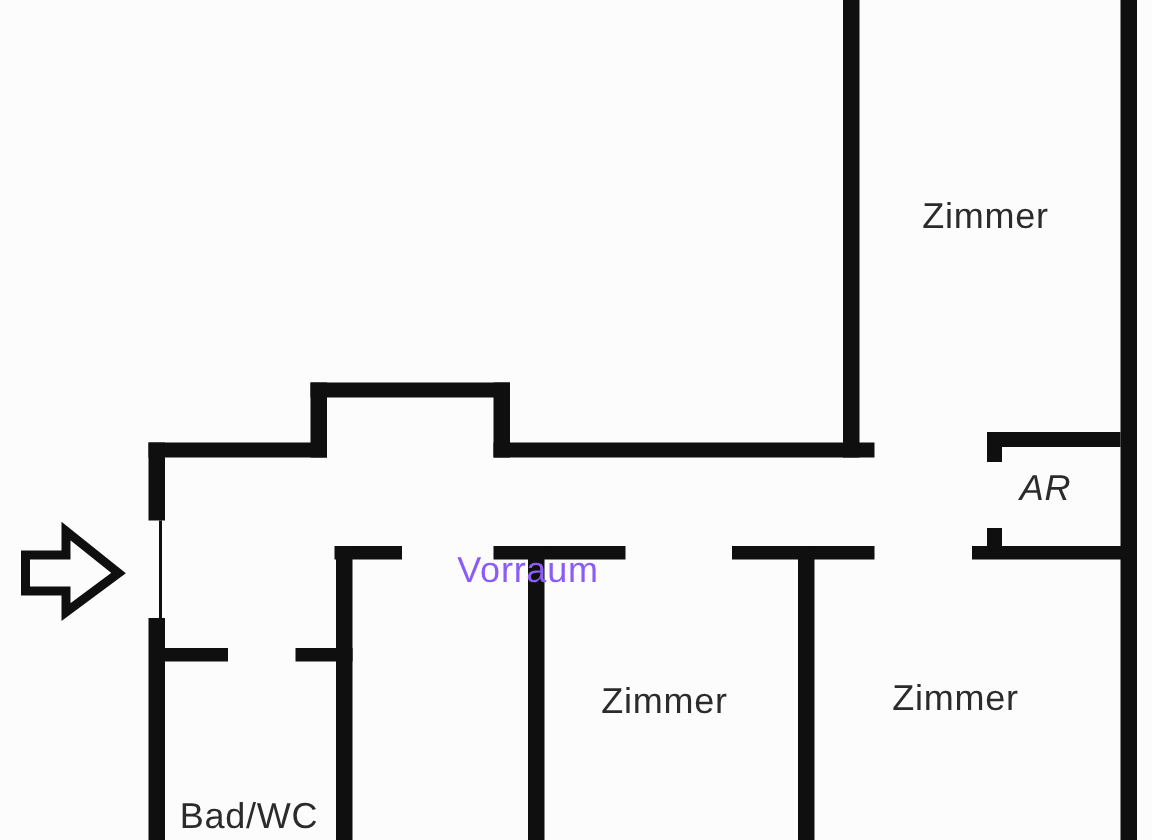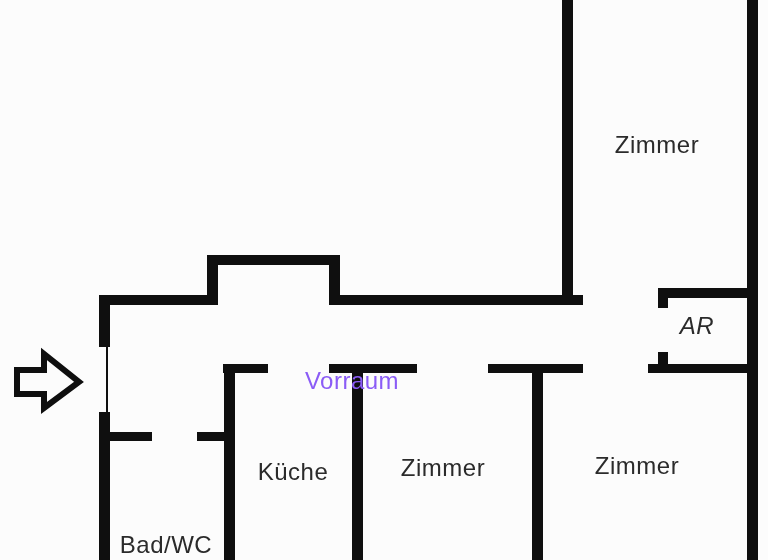--- a/index.html
+++ b/index.html
@@ -68,17 +68,16 @@
     </div>
 
   <svg class="arrow-svg" viewBox="0 0 768 560">
     <polygon id="arrow-polygon" stroke-linejoin="miter" points="17,370 44,370 44,354 79,382 44,408 44,394 17,394" stroke="#0f0f0f" stroke-width="6" fill="#fcfcfc"></polygon>
   </svg>
 
   <span class="room-label" style="color: rgb(43, 43, 43); left: 657px; top: 145px;">Zimmer</span>
   <span class="room-label" style="color: #8b5cf6; left: 352px; top: 337px; margin-top: 44px;">Vorraum</span>
   <span class="room-label" style="color: rgb(43, 43, 43); left: 697px; top: 326px; font-style: italic;">AR</span>
   <span class="room-label" style="color: rgb(43, 43, 43); left: 166px; top: 501px; margin-top: 44px;">Bad/WC</span>
-  <span class="room-label" style="color: rgb(43, 43, 43); left: 293px; top: 472px;">Küche</span>
   <span class="room-label" style="color: rgb(43, 43, 43); left: 443px; top: 468px;">Zimmer</span>
   <span class="room-label" style="color: rgb(43, 43, 43); left: 637px; top: 466px;">Zimmer</span>
 
 </div>
 
 </body></html>

